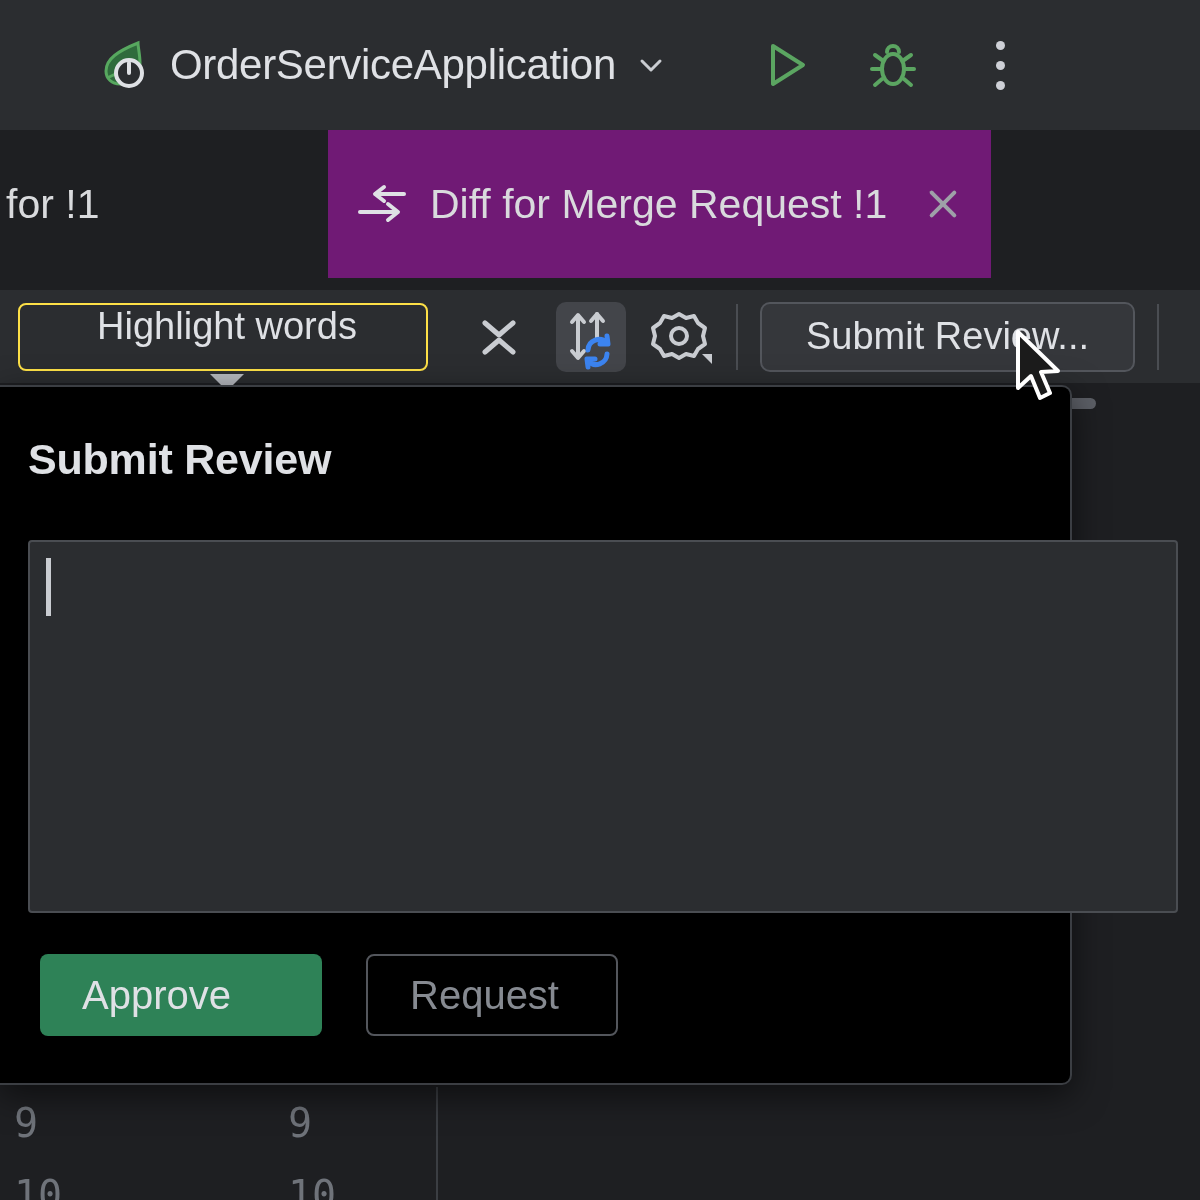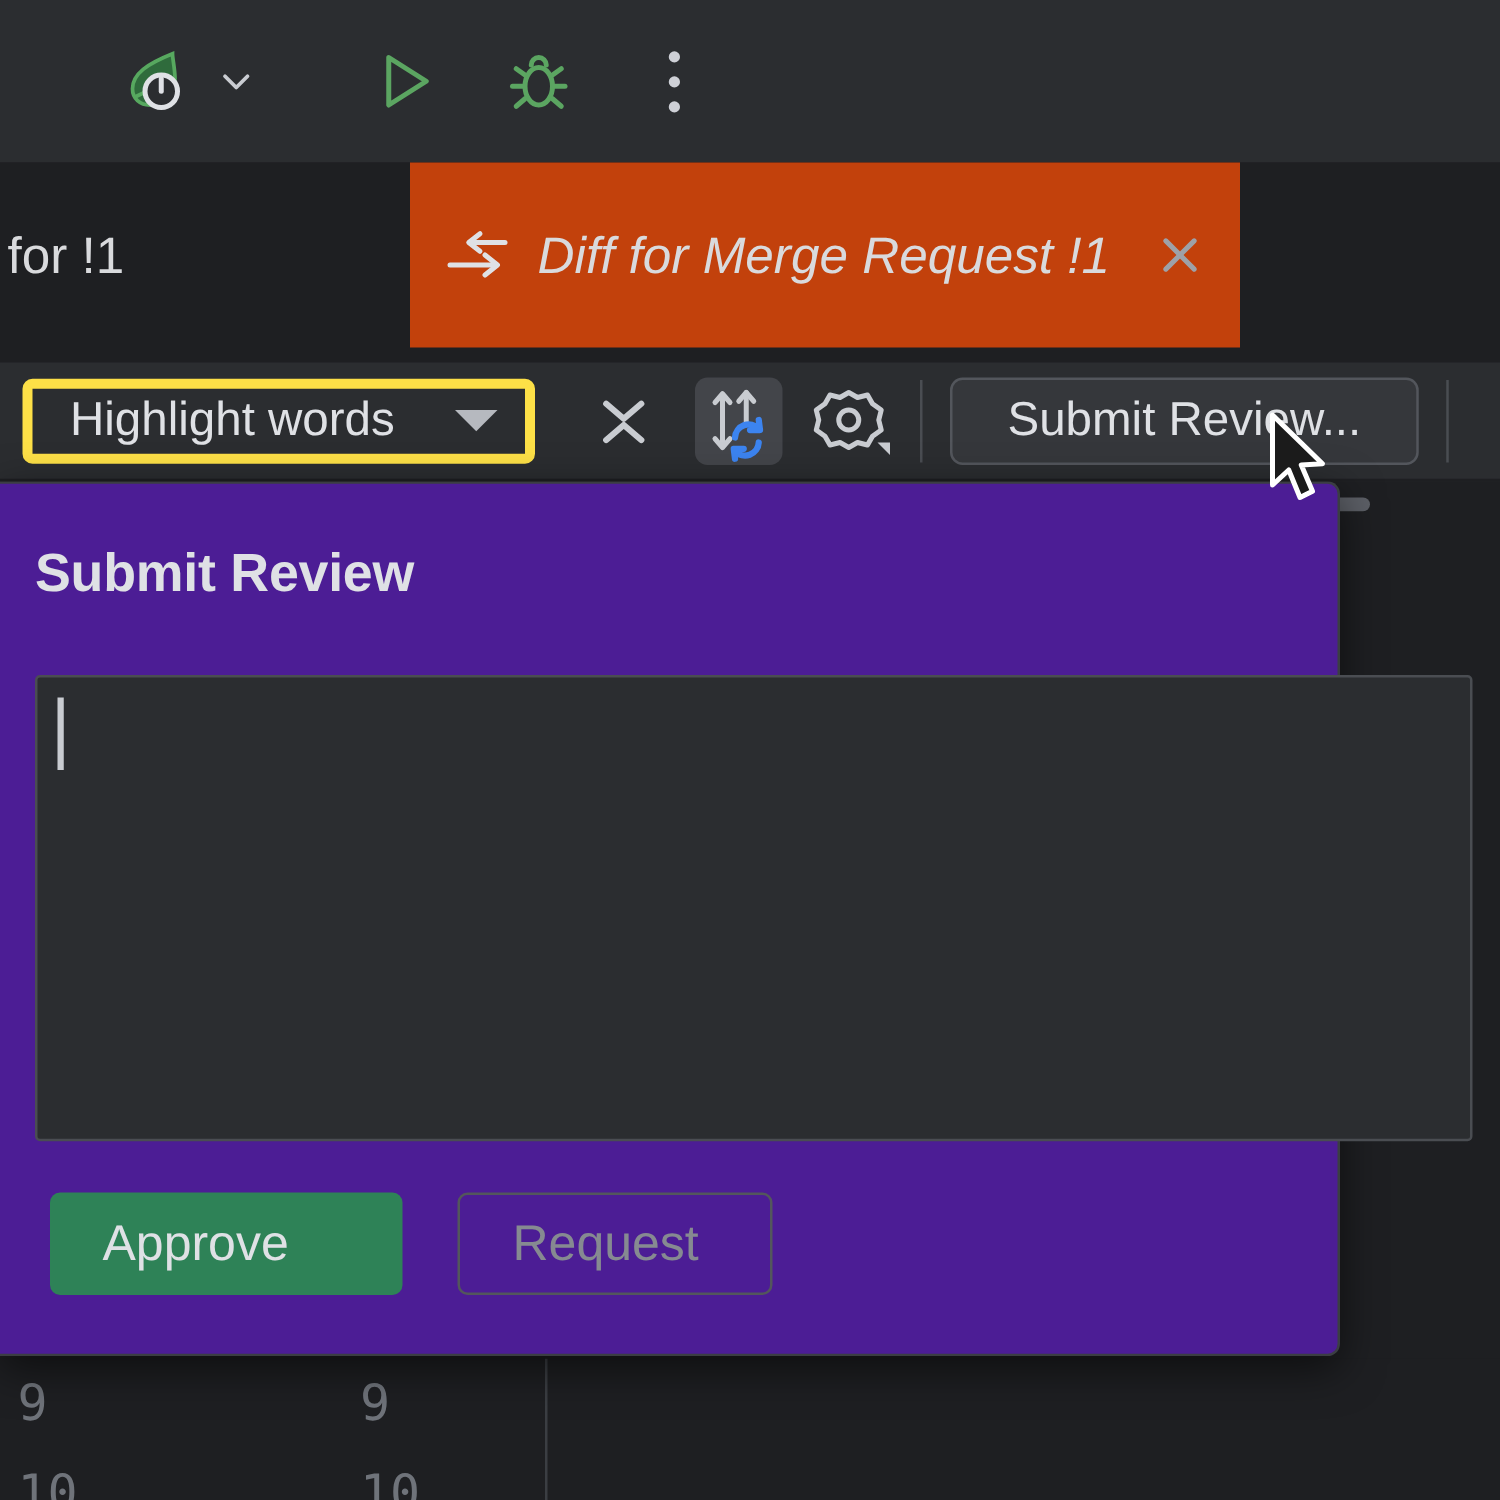--- a/index.html
+++ b/index.html
@@ -41,21 +41,21 @@
   .tabbar {
     position: absolute; left: 0; top: 130px; width: 1200px; height: 160px;
     background: #1e1f22;
   }
   .tab {
     position: absolute; top: 0; height: 148px;
     display: flex; align-items: center; gap: 22px;
     padding: 0 28px; white-space: nowrap;
   }
   .tab-inactive { left: -120px; }
-  .tab-active { left: 328px; background: #c2410c; font-style: italic; }
+  .tab-active { left: 328px; background: #701a75; }
   .tab-label { font-size: 41px; color: #d9dadd; }
   .tab-close { width: 40px; height: 40px; position: relative; margin-left: 14px; }
   .tab-close:before, .tab-close:after {
     content: ""; position: absolute; left: 2px; top: 18px; width: 36px; height: 4px;
     background: #9ea1a8; border-radius: 2px;
   }
   .tab-close:before { transform: rotate(45deg); }
   .tab-close:after  { transform: rotate(-45deg); }
   .merge-icon { width: 52px; height: 44px; flex: 0 0 auto; }
   .gitlab-logo { position: absolute; left: 1132px; top: 168px; width: 62px; height: 62px; }
@@ -66,42 +66,42 @@
 
   
   .difftoolbar {
     position: absolute; left: 0; top: 290px; width: 1200px; height: 95px;
     background: #2b2d30;
     border-bottom: 2px solid #1e1f22;
     display: flex; align-items: center;
   }
   .combo {
     margin-left: 18px; height: 68px; min-width: 410px;
-    border: 8px solid #fde047; border-radius: 8px;
+    border: 2px solid #fde047; border-radius: 8px;
     display: flex; align-items: center; justify-content: space-between;
-    padding: 0 22px 0 30px; gap: 26px;
+    padding: 0 22px 0 30px; gap: 26px; flex-direction: column;
   }
   .combo-label { font-size: 38px; color: #dfe1e5; }
   .caret { width: 0; height: 0; border-left: 17px solid transparent; border-right: 17px solid transparent; border-top: 17px solid #b6b9bf; }
 
   .tb-icon { width: 70px; height: 70px; display:flex; align-items:center; justify-content:center; position: relative; }
   .tb-icon.active { background: #43454a; border-radius: 10px; }
   .tb-sep { width: 2px; height: 66px; background: #4a4d52; }
 
   .submit-review-btn {
     height: 70px; border: 2px solid #53565c; border-radius: 10px;
     display: flex; align-items: center; justify-content: center;
     padding: 0 44px; background: #35373b;
   }
   .submit-review-btn .lbl { font-size: 38px; color: #dfe1e5; white-space: nowrap; }
 
   
   .popup {
     position: absolute; left: 0; top: 385px; width: 1072px; height: 700px;
-    background: #4c1d95;
+    background: #000000;
     border: 2px solid #3b3e43;
     border-left: none;
     border-radius: 0 10px 10px 0;
     box-shadow: 0 10px 34px rgba(0,0,0,0.55);
   }
   .popup-title {
     position: absolute; left: 28px; top: 48px;
     font-size: 43px; font-weight: bold; color: #dfe1e5; letter-spacing: -0.2px;
   }
   .review-textarea {
@@ -146,20 +146,21 @@
   <div class="run-toolbar">
     <div class="rc-widget">
       <span class="spring-icon">
         <svg viewBox="0 0 56 56" width="56" height="56">
           <path d="M40 6 C20 14 8 22 8 34 C8 42 14 47 22 47 C34 47 42 38 42 26 C42 18 40 10 40 6 Z" fill="#2f6b3c" stroke="#57a85f" stroke-width="3"></path>
           <path d="M9 41 L24 34" stroke="#57a85f" stroke-width="3" fill="none"></path>
           <circle cx="31" cy="36" r="13" fill="#2b2d30" stroke="#dfe1e5" stroke-width="4"></circle>
           <line x1="31" y1="26" x2="31" y2="36" stroke="#dfe1e5" stroke-width="4" stroke-linecap="round"></line>
         </svg>
       </span>
+      <span class="rc-name">OrderServiceApplication</span>
       <span class="chev-down">
         <svg viewBox="0 0 26 26" width="26" height="26">
           <path d="M4 9 L13 18 L22 9" fill="none" stroke="#c9ccd1" stroke-width="3" stroke-linecap="round" stroke-linejoin="round"></path>
         </svg>
       </span>
     </div>
 
     <div class="run-actions">
       <span class="icon-btn">
         <svg viewBox="0 0 58 58" width="58" height="58">

